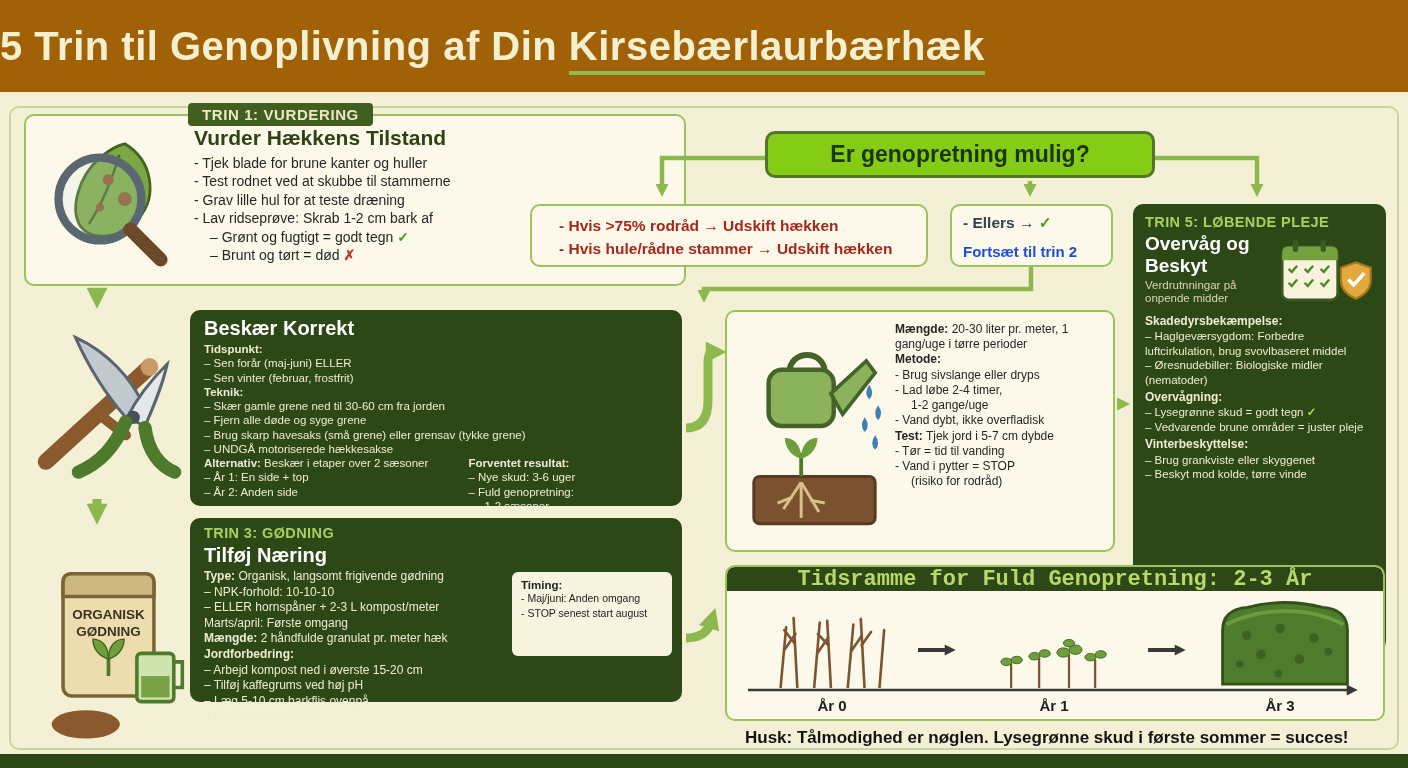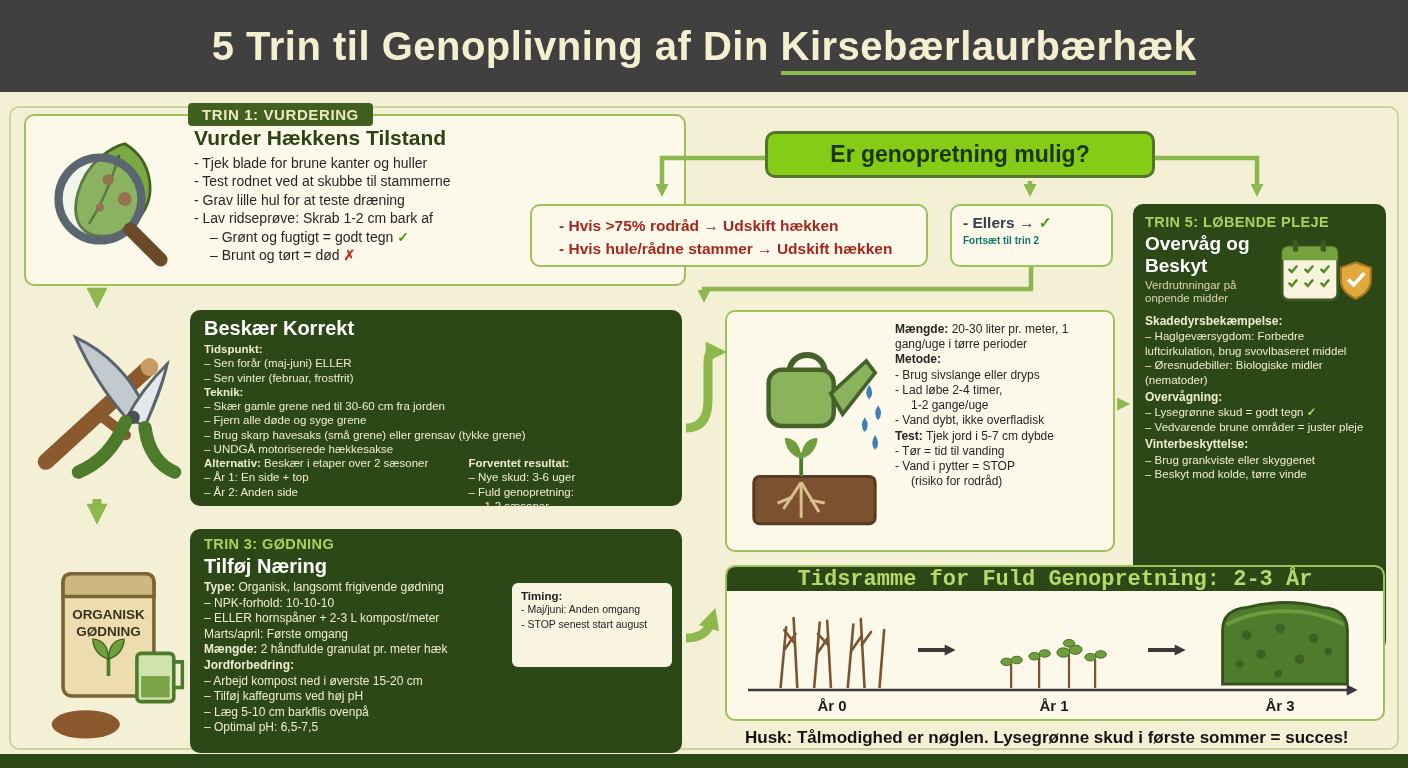--- a/index.html
+++ b/index.html
@@ -2,22 +2,22 @@
 <html><head>
 <meta charset="utf-8">
 <style>
   * { margin:0; padding:0; box-sizing:border-box; }
   html,body { background:#e8e4cc; }
   .canvas {
     position:relative; width:1408px; height:768px; overflow:hidden;
     background:#f4f0d6; font-family:"Liberation Sans", sans-serif;
   }
   
-  .topbar { position:absolute; left:0; top:0; right:0; height:92px; background:#404040;
-            display:flex; align-items:center; justify-content:center; z-index:5; }
+  .topbar { position:absolute; left:0; top:0; right:0; height:92px; background:#a16207;
+            display:flex; align-items:center; z-index:5; }
   .title  { color:#f4f0cf; font-size:40px; font-weight:bold; letter-spacing:.5px; }
   .title .emph { border-bottom:4px solid #8fbb4f; padding-bottom:3px; }
   .bottombar { position:absolute; left:0; right:0; bottom:0; height:14px; background:#2b4715; z-index:5; }
   .frame { position:absolute; left:9px; top:106px; right:9px; bottom:18px;
            border:2px solid #c6d69e; border-radius:10px; }
   
   .panel { position:absolute; border-radius:10px; z-index:2; }
   .panel.cream { background:#fcf9ea; border:2.5px solid #9cc25c; }
   .panel.dark  { background:#2d4817; color:#f0ecd2; }
   .lines .ln { white-space:normal; }
@@ -38,38 +38,38 @@
   
   #p-decision { left:765px; top:131px; width:390px; height:47px; background:#84cc16;
                 border:3px solid #55742c; border-radius:10px; display:flex; align-items:center;
                 justify-content:center; z-index:4; }
   #p-decision .q { font-size:23px; font-weight:bold; color:#1c350c; }
   #p-fail { left:530px; top:204px; width:398px; height:63px; padding:8px 27px; }
   #p-fail .ln { font-size:15.5px; font-weight:bold; color:#a5281c; line-height:1.5; }
   #p-pass { left:950px; top:204px; width:163px; height:63px; padding:8px 11px; }
   #p-pass .pass-l1 { font-size:15.5px; font-weight:bold; color:#33414f; }
   #p-pass .pass-l1 .ok-sym { color:#4e9a1f; font-weight:bold; }
-  #p-pass .pass-l2 { font-size:10px; font-weight:bold; color:#0f766e; margin-top:3px; }
+  #p-pass .pass-l2 { font-size:15px; font-weight:bold; color:#1d4ed8; margin-top:11px; }
   
   #p-trin5 { left:1133px; top:204px; width:253px; height:447px; padding:10px 12px; }
   .mini-badge { color:#a9d05f; font-size:14.5px; font-weight:bold; letter-spacing:.4px; margin-bottom:3px; }
   .t5-top { display:flex; gap:4px; }
   .t5-top h2 { font-size:19px; color:#ffffff; line-height:1.15; width:118px; }
   .t5-sub { font-size:11.5px; color:#d9d4b4; line-height:1.2; margin:2px 0 5px; width:130px; }
   #p-trin5 .lines { font-size:11.5px; line-height:1.26; }
   #p-trin5 .ln b { font-size:12px; display:inline-block; margin-top:3px; }
   
   #p-trin2 { left:190px; top:310px; width:492px; height:196px; padding:7px 14px 6px; }
   #p-trin2 h2 { font-size:20px; color:#ffffff; margin-bottom:2px; }
   #p-trin2 .lines { font-size:11.5px; line-height:1.24; }
   .t2-bottom { display:flex; }
   .t2-alt { width:57%; }
   .t2-res { width:43%; }
   
-  #p-trin3 { left:190px; top:529px; width:492px; height:224px; padding:7px 14px; }
+  #p-trin3 { left:190px; top:518px; width:492px; height:184px; padding:7px 14px; }
   #p-trin3 h2 { font-size:20px; color:#ffffff; margin-bottom:2px; }
   #p-trin3 .lines { font-size:12px; line-height:1.3; width:312px; }
   .timing-box { position:absolute; right:10px; top:54px; width:160px; height:84px; background:#f8f4df;
                 color:#222; border-radius:6px; padding:7px 9px; }
   .timing-box .tt { font-size:11.5px; font-weight:bold; margin-bottom:0; }
   .timing-box .ln { font-size:10.5px; line-height:1.4; }
   
   #p-vand { left:725px; top:310px; width:390px; height:242px; }
   #p-vand .icon-box { position:absolute; left:12px; top:16px; width:148px; height:208px; }
   .v-content { position:absolute; left:168px; top:10px; right:8px; }

